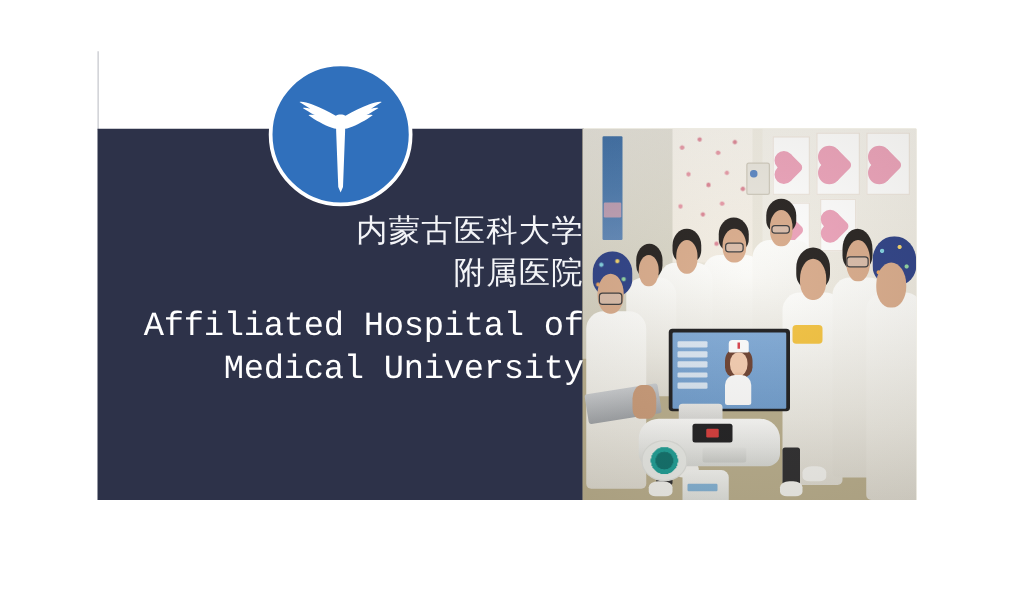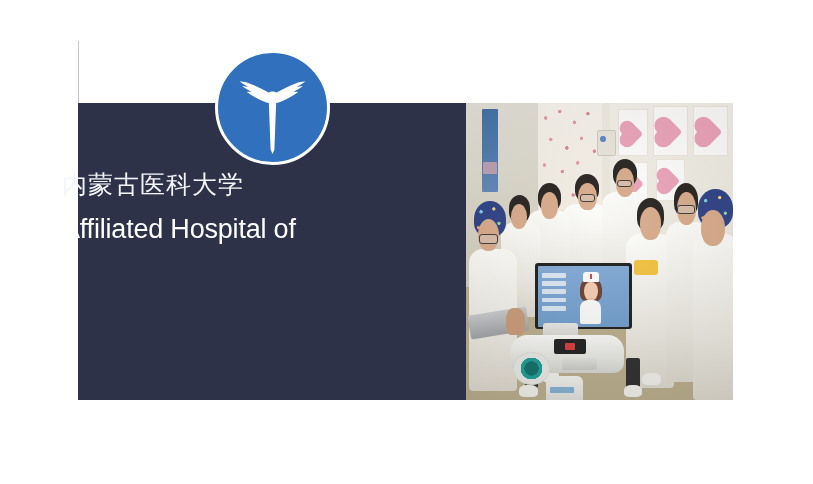--- a/index.html
+++ b/index.html
@@ -54,40 +54,40 @@
     box-sizing: border-box;
   }
   .logo-mark {
     position: absolute;
     inset: 0;
   }
 
   
   .text-block {
     position: absolute;
-    left: 62px;
+    left: 78px;
     top: 168px;
     width: 389px;
-    text-align: left;
+    text-align: right;
     color: #ffffff;
     z-index: 4;
   }
   .cn-line {
     font-family: "DejaVu Sans", "Liberation Sans", sans-serif;
     font-size: 25px;
     line-height: 33px;
     letter-spacing: 1px;
     font-weight: 400;
     color: #f4f5f8;
   }
   .en-block {
     margin-top: 11px;
   }
   .en-line {
-    font-family: Liberation Sans, sans-serif;
+    font-family: Liberation Mono, monospace;
     font-size: 27px;
     line-height: 34px;
     font-weight: 400;
     letter-spacing: -0.2px;
     color: #ffffff;
   }
 
   
   .photo {
     position: absolute;
@@ -318,22 +318,24 @@
 
 <div class="logo-wrap">
   <div class="logo-circle"></div>
   <svg class="logo-mark" viewBox="0 0 115 115">
     <path d="M57.5 41.5 C56 41.5 54.6 41.9 53.6 42.6 C47.5 39.2 41.0 35.8 34.4 33.4 C30.6 32.0 27.0 31.2 24.6 31.6 C27.2 33.4 30.2 35.2 33.2 36.9 C31.0 36.3 28.8 36.0 27.2 36.3 C30.0 38.2 33.4 40.2 36.8 42.0 C34.8 41.7 33.0 41.7 31.8 42.1 C37.2 46.0 44.4 50.0 50.6 52.2 C51.8 52.6 52.9 52.9 53.9 53.0 L53.9 54.6 L55.6 99.5 L57.5 104.0 L59.4 99.5 L61.1 54.6 L61.1 53.0 C62.1 52.9 63.2 52.6 64.4 52.2 C70.6 50.0 77.8 46.0 83.2 42.1 C82.0 41.7 80.2 41.7 78.2 42.0 C81.6 40.2 85.0 38.2 87.8 36.3 C86.2 36.0 84.0 36.3 81.8 36.9 C84.8 35.2 87.8 33.4 90.4 31.6 C88.0 31.2 84.4 32.0 80.6 33.4 C74.0 35.8 67.5 39.2 61.4 42.6 C60.4 41.9 59.0 41.5 57.5 41.5 Z" fill="#ffffff"></path>
   </svg>
 </div>
 
 <div class="text-block">
   <div class="cn-line">内蒙古医科大学</div>
+  <div class="cn-line">附属医院</div>
   <div class="en-block">
     <div class="en-line">Affiliated Hospital of</div>
+    <div class="en-line">Medical University</div>
   </div>
 </div>
 
 <div class="photo">
   <div class="ph-wall-left"></div>
   <div class="ph-wall-mid"></div>
   <div class="ph-wall-right"></div>
   <div class="ph-confetti"></div>
 
   <div class="ph-banner"></div>

